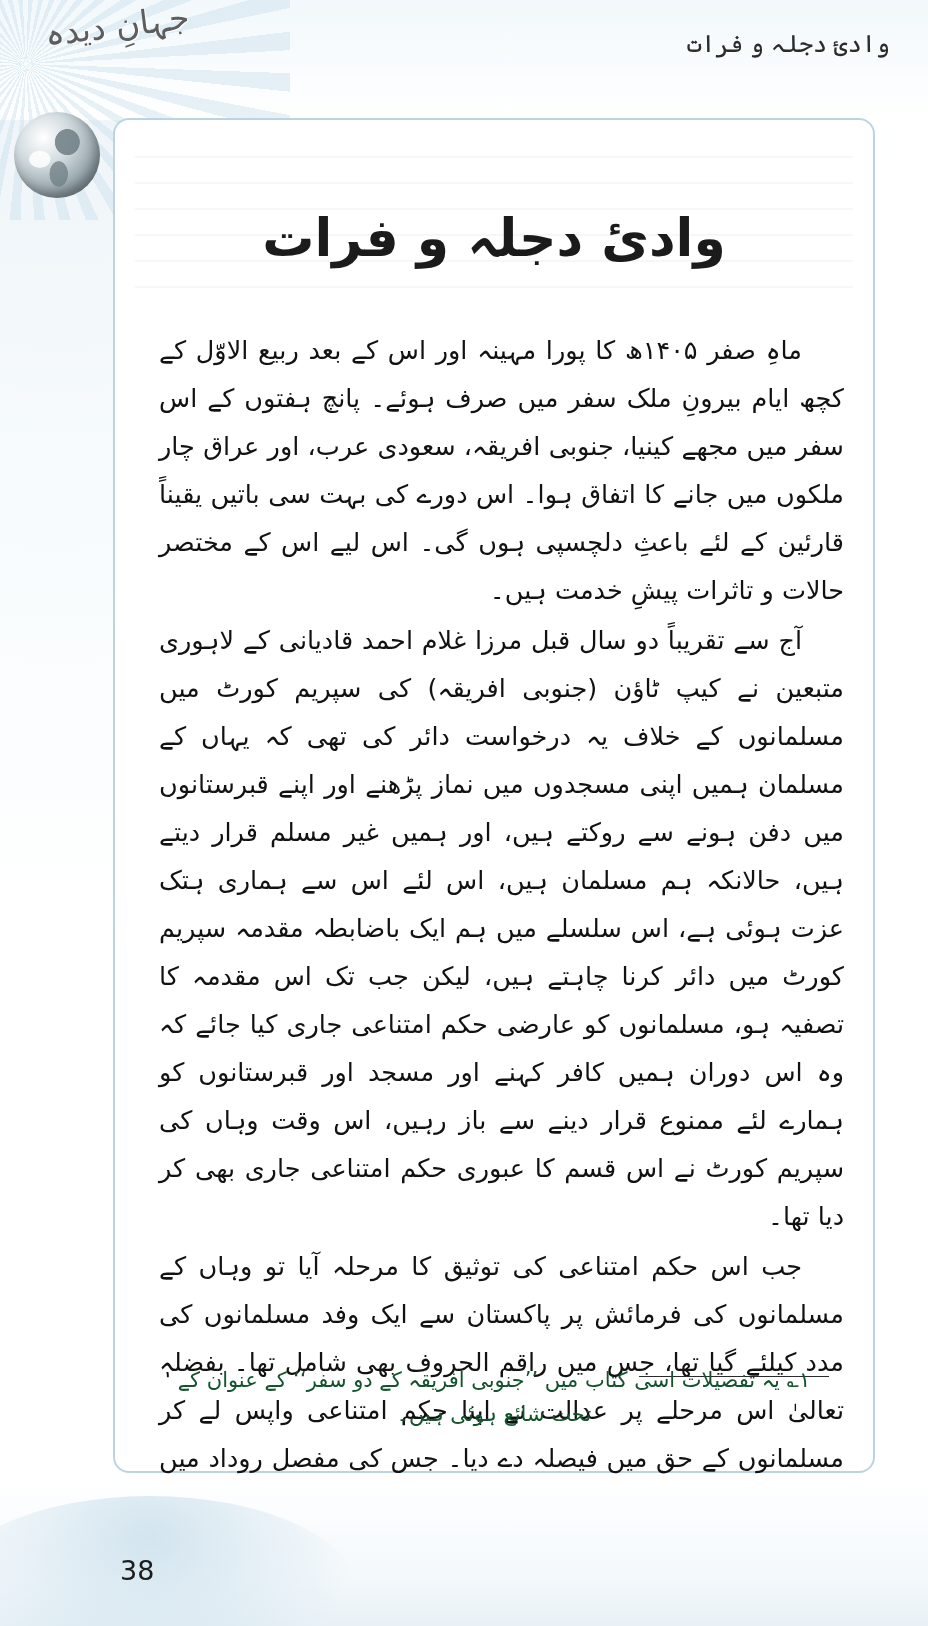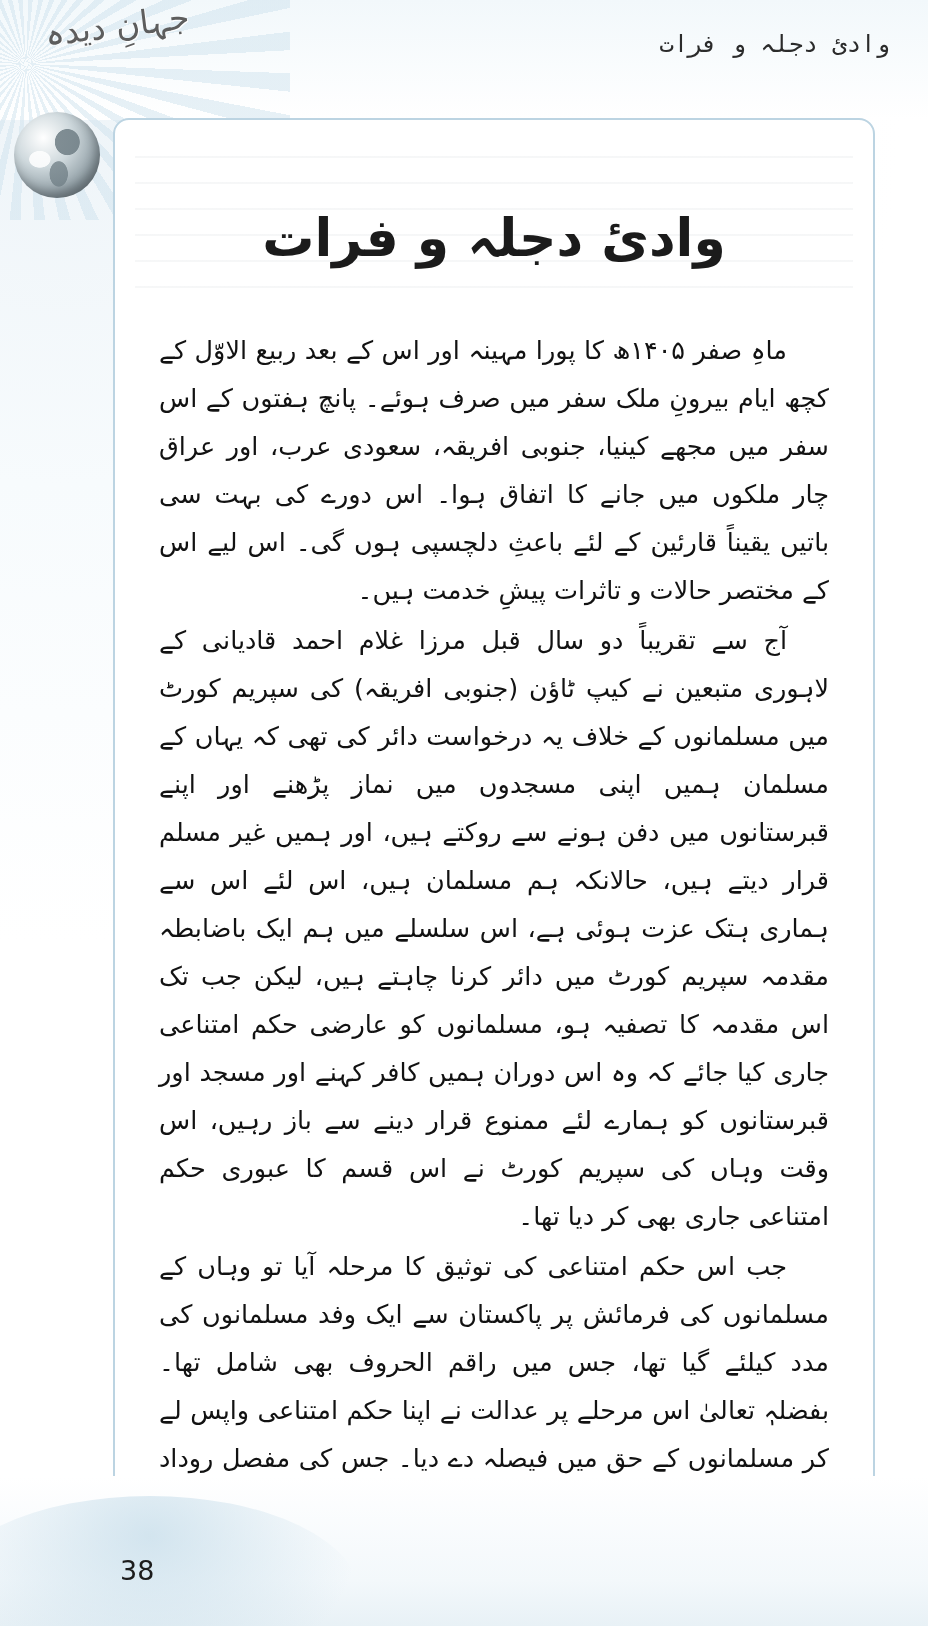--- a/index.html
+++ b/index.html
@@ -82,32 +82,32 @@
       radial-gradient(ellipse at 30% 55%, rgba(255,255,255,.85) 0 12%, rgba(255,255,255,0) 13%),
       radial-gradient(ellipse at 62% 35%, rgba(110,125,132,.85) 0 16%, rgba(255,255,255,0) 17%),
       radial-gradient(ellipse at 52% 72%, rgba(110,125,132,.75) 0 14%, rgba(255,255,255,0) 15%);
   }
   .running-head {
     position: absolute;
     top: 30px;
     right: 38px;
     font-size: 24px;
     color: #2b2b2b;
-    font-family: Liberation Mono, monospace;
+    font-family: Liberation Sans, sans-serif;
     white-space: nowrap;
     direction: rtl;
   }
 
   
   .frame {
     position: absolute;
     top: 118px;
     left: 113px;
     width: 762px;
-    height: 1508px;
+    height: 1355px;
     border: 2px solid #bcd4e2;
     border-radius: 16px;
     background: #ffffff;
     box-sizing: border-box;
   }
   .frame::before {
     
     content: "";
     position: absolute;
     top: 36px; left: 20px; right: 20px;
@@ -128,21 +128,21 @@
     color: #1b1b1b;
     direction: rtl;
     font-family: "DejaVu Sans", sans-serif;
     letter-spacing: -1px;
   }
 
   .body-text {
     position: relative;
     direction: rtl;
     text-align: justify;
-    margin: 58px 44px 0 44px;
+    margin: 58px 29px 0 44px;
     font-size: 25.5px;
     line-height: 48px;
     color: #121212;
     font-family: "DejaVu Sans", sans-serif;
   }
   .body-text p {
     margin: 0 0 2px 0;
     text-indent: 42px;
   }
 

